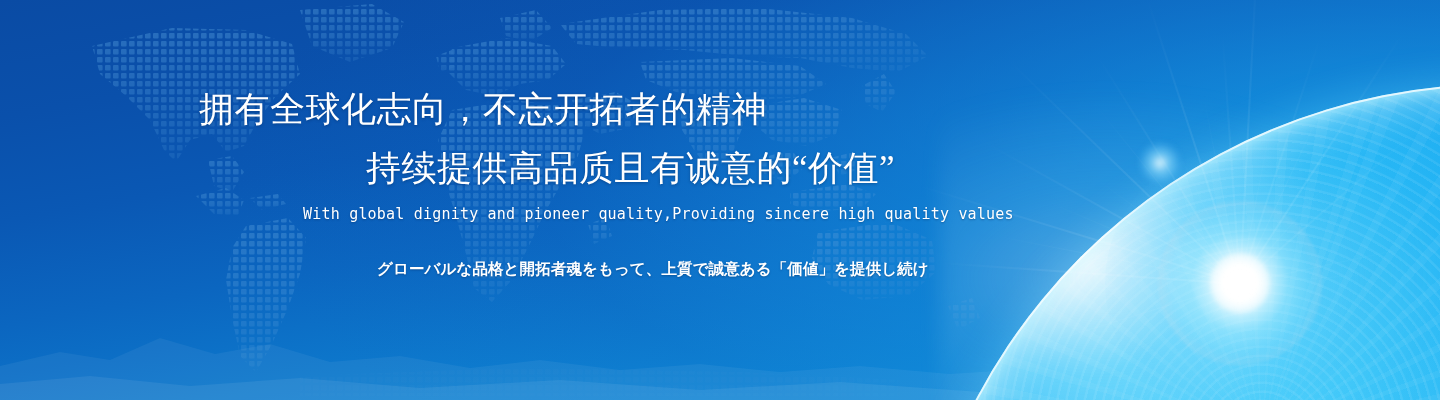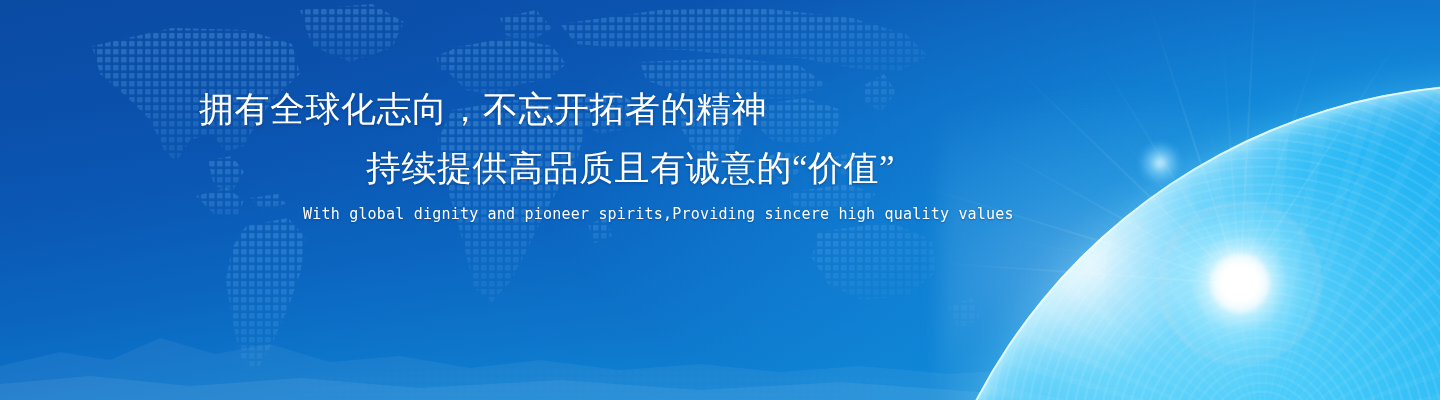--- a/index.html
+++ b/index.html
@@ -348,16 +348,17 @@
       <div class="ray" style="width: 190px; opacity: 0.15; transform: rotate(348deg);"></div>
       <div class="ray" style="width: 150px; opacity: 0.12; transform: rotate(356deg);"></div>
     </div>
   <div class="flare-ring"></div>
   <div class="flare-core"></div>
   <div class="lens-dot"></div>
 
   <div class="copy">
     <div class="headline headline-1">拥有全球化志向，不忘开拓者的精神</div>
     <div class="headline headline-2">持续提供高品质且有诚意的“价值”</div>
-    <div class="subline-en">With global dignity and pioneer spirits,Providing sincere high quality values</div>
+    <div class="subline-en">With global dignity and pioneer quality,Providing sincere high quality values</div>
+    <div class="subline-jp">グローバルな品格と開拓者魂をもって、上質で誠意ある「価値」を提供し続け</div>
   </div>
 
 </div>
 
 </body></html>

